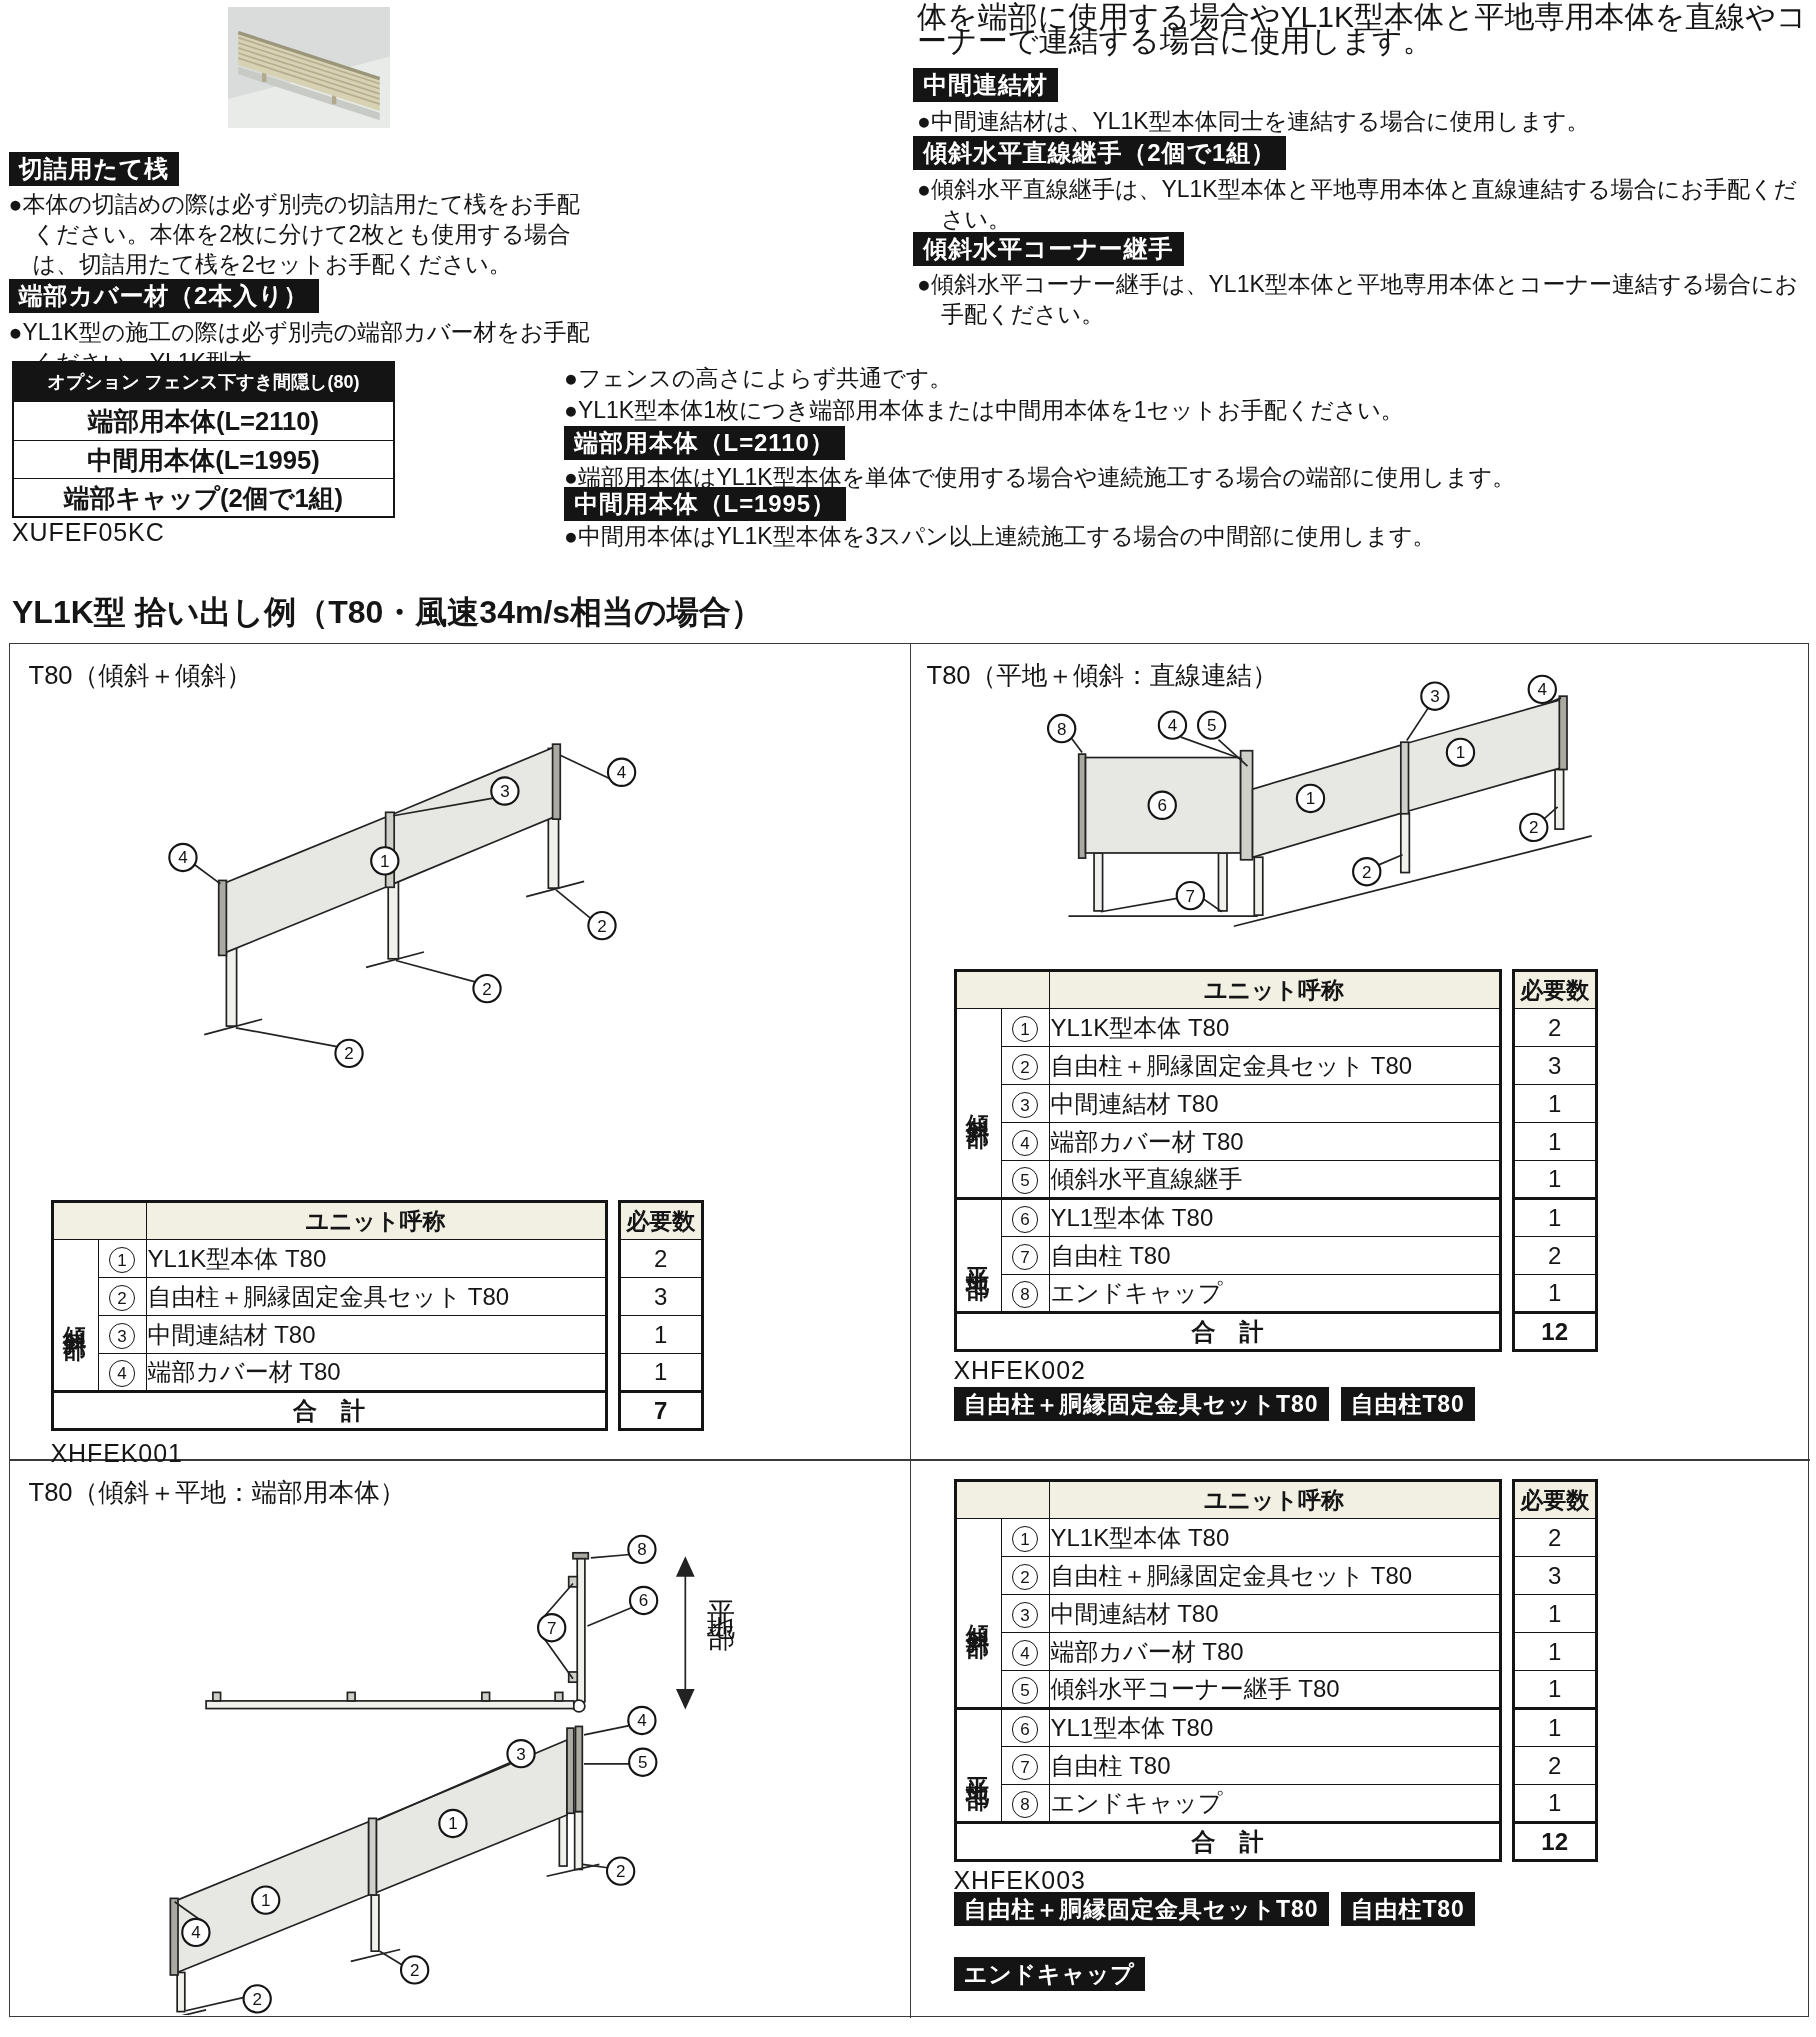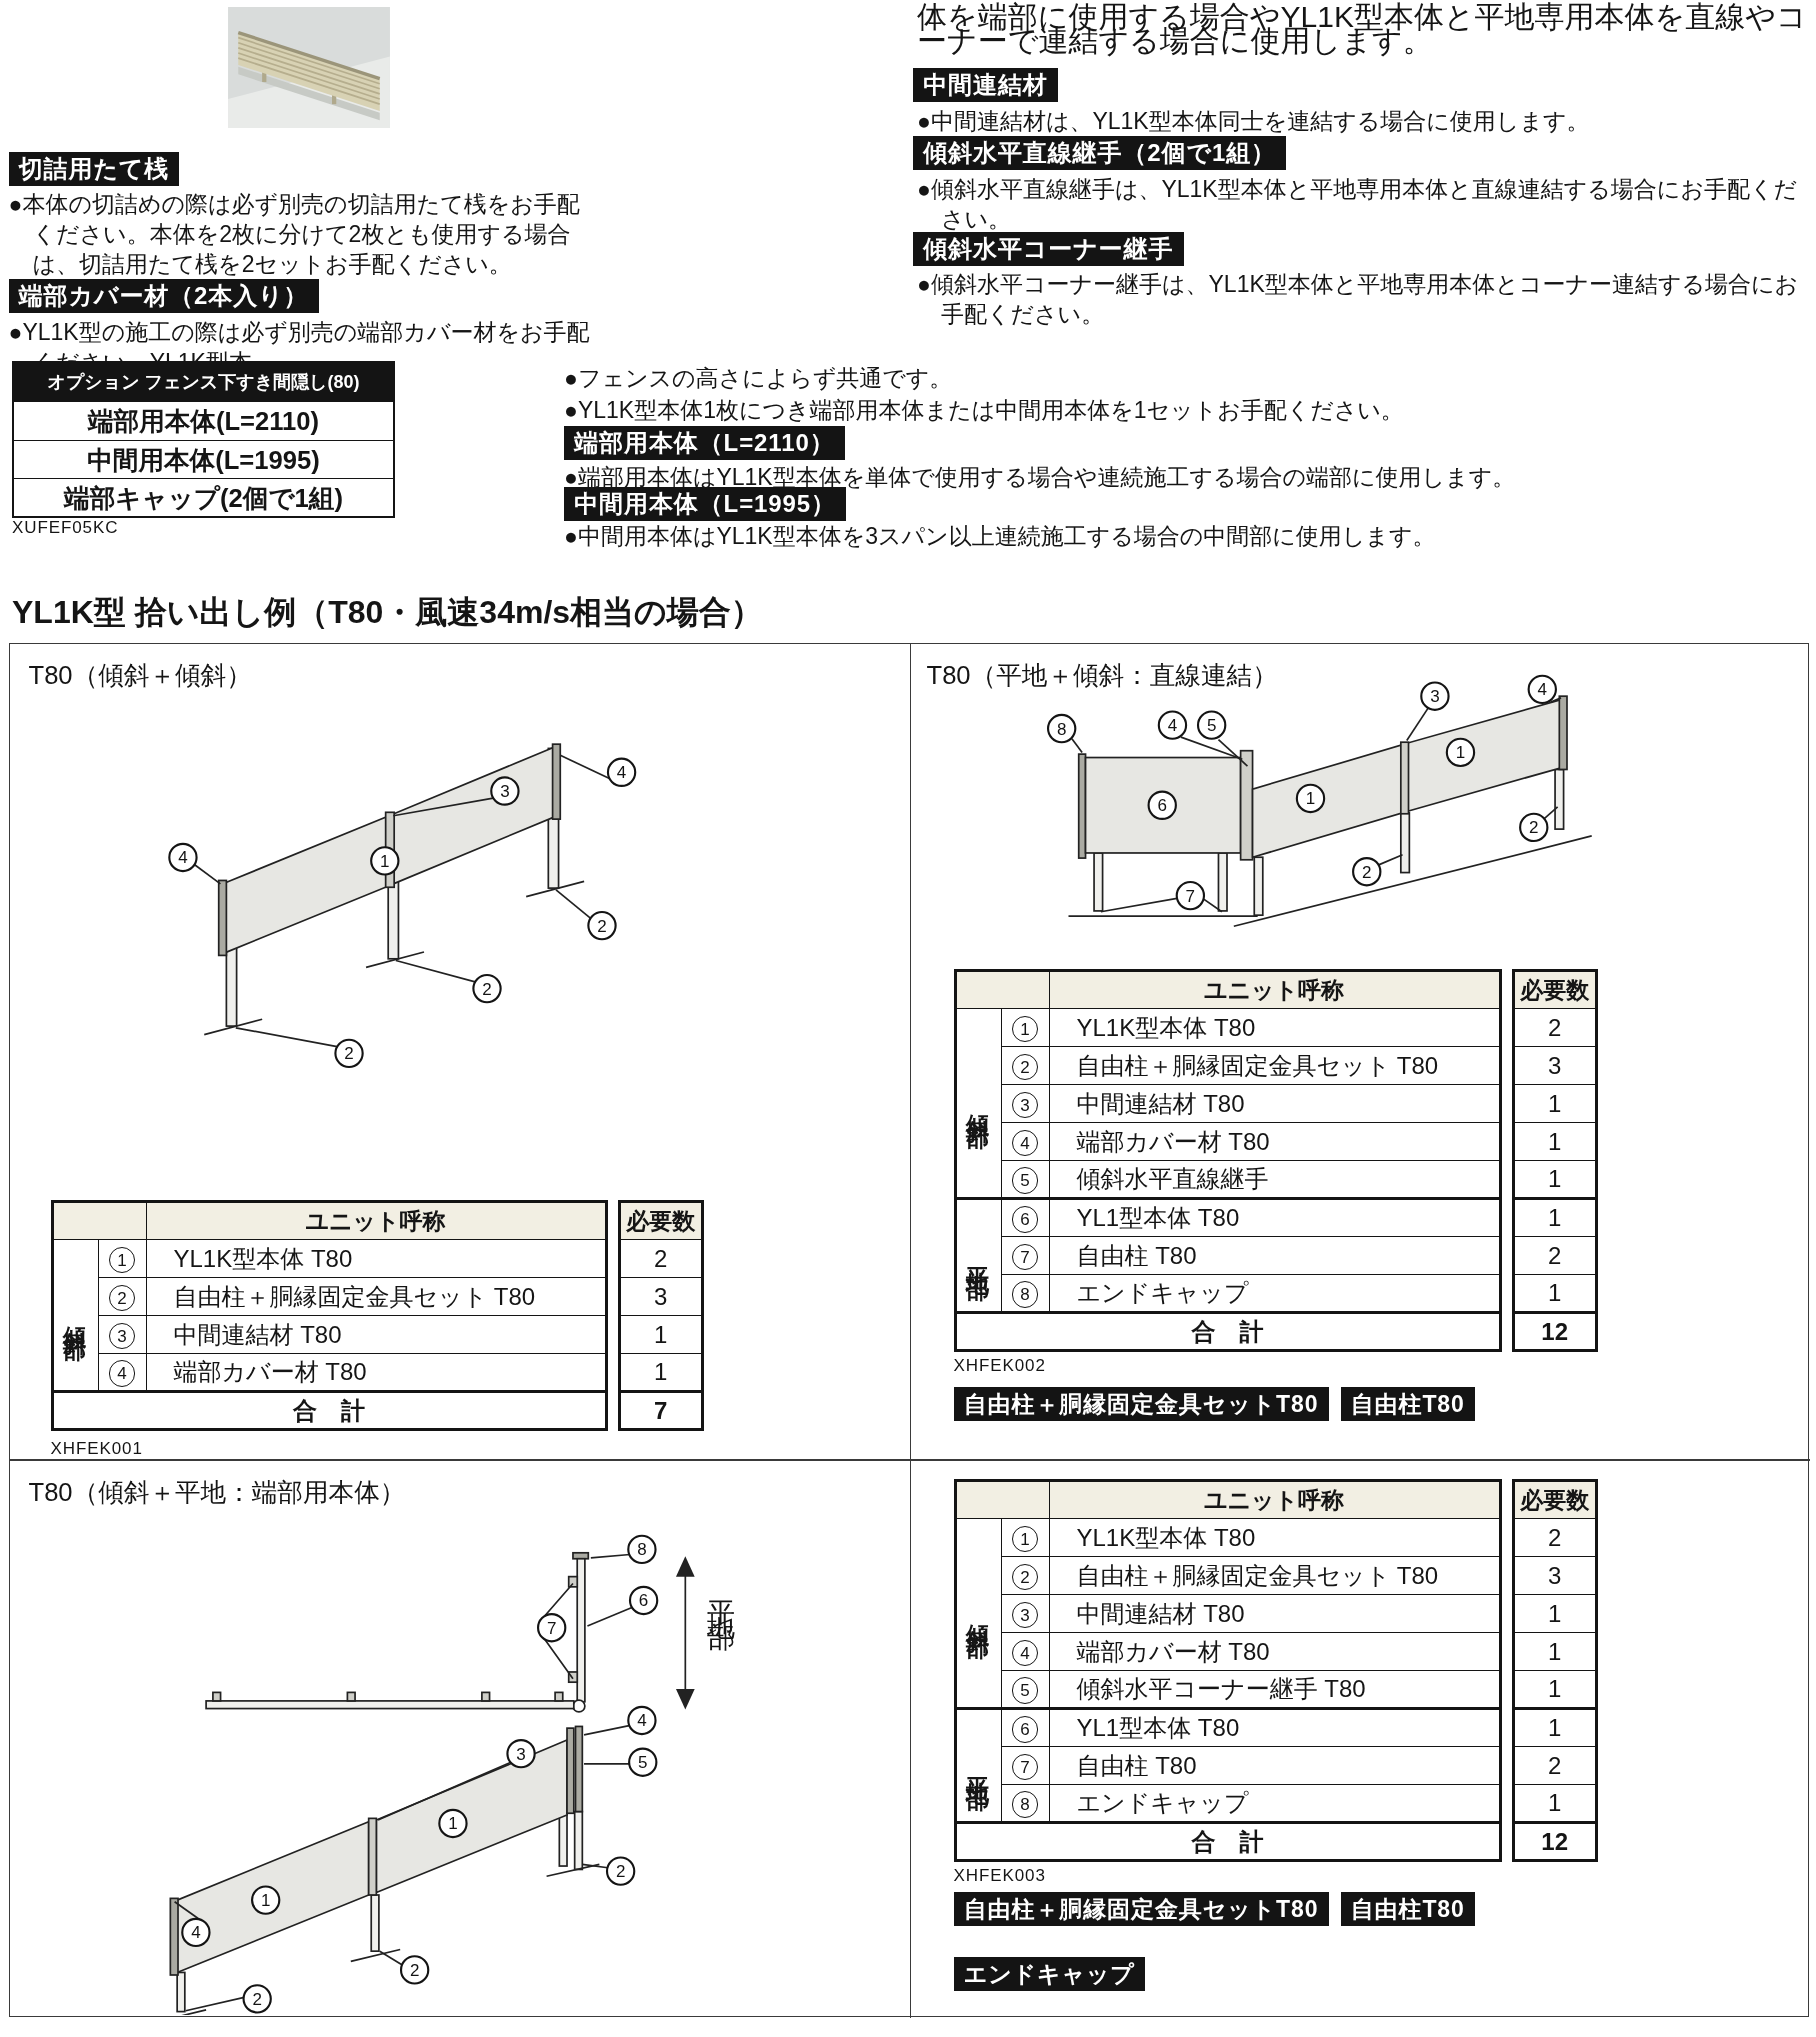--- a/index.html
+++ b/index.html
@@ -2,39 +2,39 @@
 <html style="font-size:13.6px"><head>
 <meta charset="utf-8">
 <style>
   *{margin:0;padding:0;box-sizing:border-box}
   html,body{background:#fff}
   body{width:1817px;height:2038px;position:relative;font-family:"Liberation Sans","DejaVu Sans",sans-serif;color:#151515}
   .abs{position:absolute}
   .blabel{display:inline-block;background:#141414;color:#fff;font-weight:bold;font-size:24px;line-height:34px;padding:0 10.2px;letter-spacing:0.9px}
   .bullet{font-size:23px;line-height:30px;padding-left:24px;text-indent:-24px}
   .plain{font-size:30px;line-height:24px}
-  .code{font-size:17px;letter-spacing:0.9px}
+  .code{font-size:25px;letter-spacing:0.9px}
   .qtitle{font-size:25.6px}
   .main-title{font-size:32px;font-weight:bold}
   
   .opt-table{border:2.6px solid #141414}
   .opt-table .ohead{background:#141414;color:#fff;font-weight:bold;font-size:18px;text-align:center;line-height:39px;height:39px}
   .opt-table .orow{font-weight:bold;font-size:25.6px;text-align:center;line-height:38px;height:38px;border-top:1.7px solid #141414}
   
   .main-box{position:absolute;border:1.7px solid #3a3a3a;background:#fff}
   .vline{position:absolute;background:#3a3a3a}
   .hline{position:absolute;background:#3a3a3a}
   
   .unit-table{position:absolute;display:flex;gap:10.2px;align-items:flex-start}
   .unit-table table{border-collapse:collapse;border:3.4px solid #141414}
   .unit-table td{border:1.7px solid #141414;height:38px;font-size:24px;vertical-align:middle}
   .unit-table .hrow td{background:#f2efe3;font-weight:bold;font-size:23px;text-align:center}
   .unit-table .grp{width:46px;text-align:center}
   .unit-table .numc{width:48px;text-align:center}
-  .unit-table .nm{padding-left:27px}
+  .unit-table .nm{padding-left:1px}
   .q1t .nm{width:460px}
   .q2t .nm,.q4t .nm{width:451px}
   .unit-table .tqty td{width:83px;text-align:center}
   .unit-table .gdiv td{border-top:3.4px solid #141414}
   .unit-table .trow td{border-top:3.4px solid #141414;font-weight:bold;text-align:center}
   .vtext{writing-mode:vertical-rl;letter-spacing:5.1px;font-size:23px;font-weight:bold}
   .circ{display:inline-flex;width:26.4px;height:26.4px;border:1.7px solid #141414;border-radius:50%;align-items:center;justify-content:center;font-size:17px;line-height:1}
   .labels-row{position:absolute;display:flex;gap:12px}
   .note{font-size:23px;line-height:29px}
   .flat-label{position:absolute;writing-mode:vertical-rl;font-size:28px;letter-spacing:10.2px}

